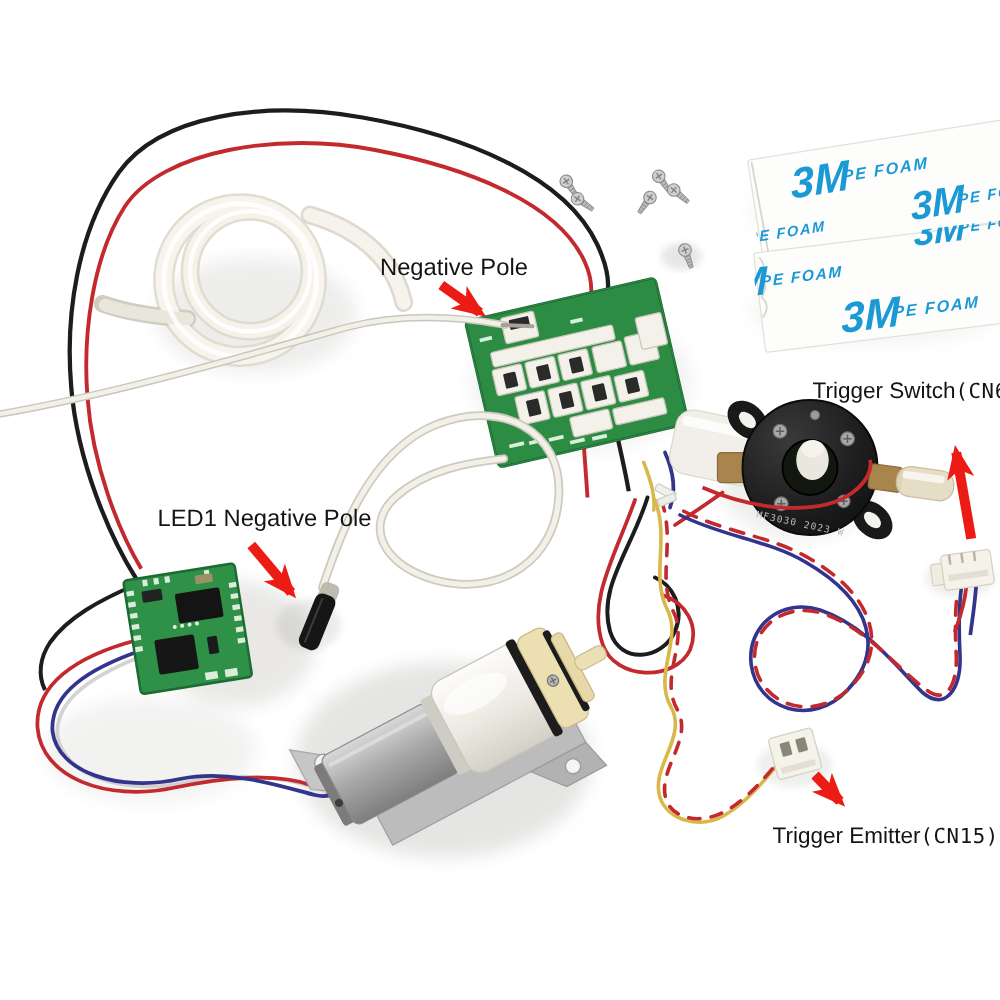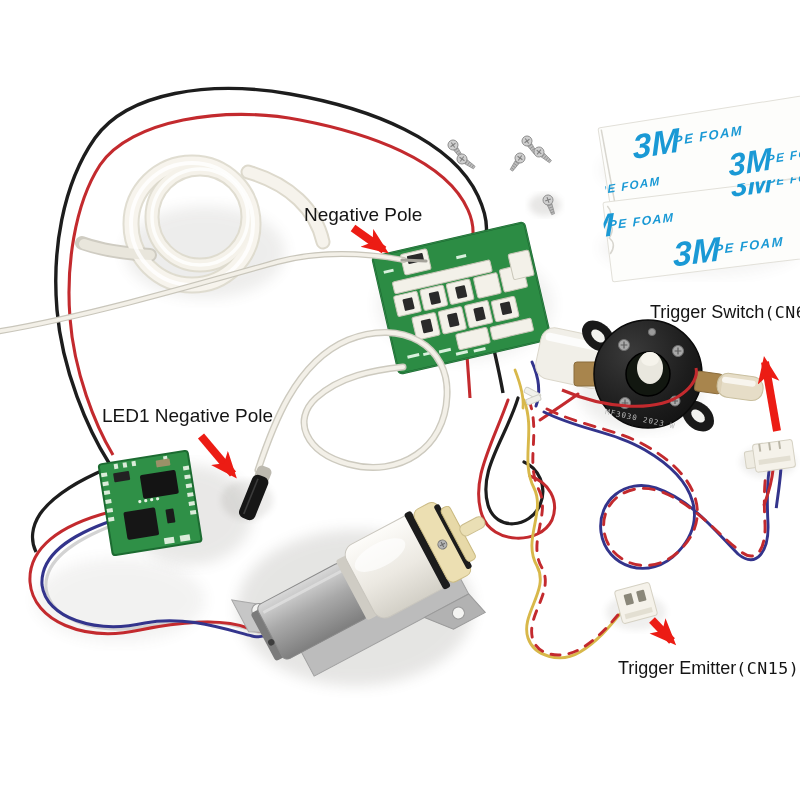--- a/index.html
+++ b/index.html
@@ -368,17 +368,17 @@
     <path d="M777,431 L765,362" marker-end="url(#ah)"></path>
     <path d="M201,436 L233,474" marker-end="url(#ah)"></path>
     <path d="M652,620 L672,641" marker-end="url(#ah)"></path>
   </g>
 </svg>
 
 <div class="label" style="left:304px;top:204px;font-size:19px;">Negative Pole</div>
 
 <div class="label" style="left:650px;top:302px;font-size:18px;"><span>Trigger Switch</span><span class="cn">(CN6)</span></div>
 
-<div class="label" style="left:102px;top:405px;font-size:19px;">LED1 Negative Pole</div>
+<div class="label" style="left:126px;top:405px;font-size:19px;">LED1 Negative Pole</div>
 
 <div class="label" style="left:618px;top:658px;font-size:18px;"><span>Trigger Emitter</span><span class="cn">(CN15)</span></div>
 
 </div>
 
 </body></html>

